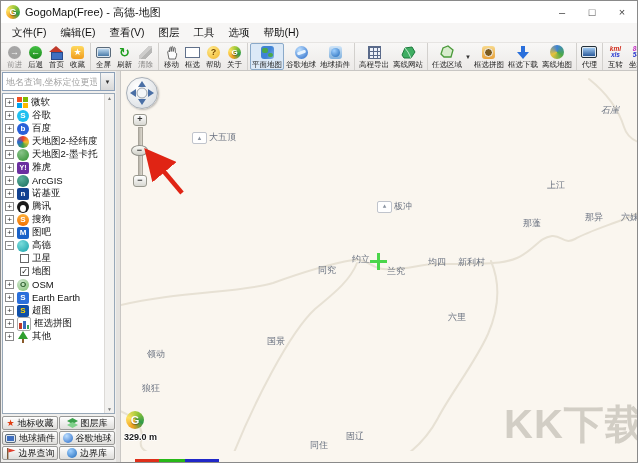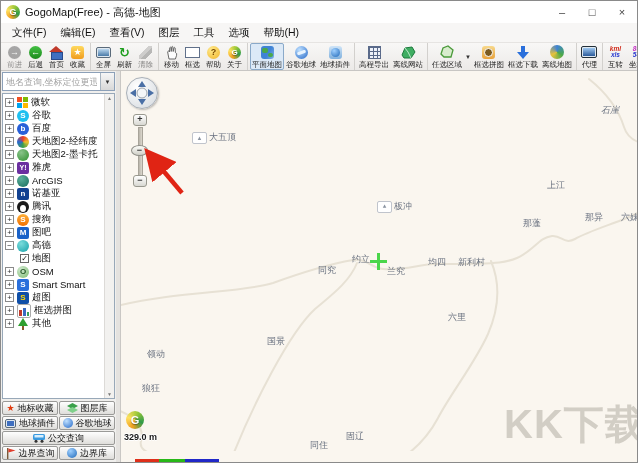--- a/index.html
+++ b/index.html
@@ -420,36 +420,40 @@
             <span class="tlabel2">图吧</span>
           </div>
           <div class="trow">
             <span class="texp">−</span>
             <span style="display:inline-flex">
               <span class="chip" style="border-radius:50%;background:radial-gradient(circle at 35% 30%,#7adcdc,#17a0a8)"></span>
             </span>
             <span class="tlabel2">高德</span>
           </div>
           <div class="trow child">
+            <span class="cbox"></span>
+            <span class="tlabel2">卫星</span>
+          </div>
+          <div class="trow child">
             <span class="cbox">✓</span>
             <span class="tlabel2">地图</span>
           </div>
           <div class="trow">
             <span class="texp">+</span>
             <span style="display:inline-flex">
               <span class="chip" style="border-radius:50%;background:radial-gradient(circle at 35% 30%,#cfe8cf,#7ebc6f);color:#2a5c2a">O</span>
             </span>
             <span class="tlabel2">OSM</span>
           </div>
           <div class="trow">
             <span class="texp">+</span>
             <span style="display:inline-flex">
               <span class="chip" style="background:#2a6fdb">S</span>
             </span>
-            <span class="tlabel2">Smart Smart</span>
+            <span class="tlabel2">Earth Earth</span>
           </div>
           <div class="trow">
             <span class="texp">+</span>
             <span style="display:inline-flex">
               <span class="chip" style="background:#0f4fa8;color:#ffd700">S</span>
             </span>
             <span class="tlabel2">超图</span>
           </div>
           <div class="trow">
             <span class="texp">+</span>
@@ -495,31 +499,20 @@
                 <span class="scr" style="background:#3f6fc0"></span>
               </span>
             </span>
             <span>地球插件</span>
           </div>
           <div class="sbtn">
             <span style="display:inline-flex">
               <span class="cir" style="width:10px;height:10px;background:radial-gradient(circle at 35% 30%,#bfe0ff,#2468c8)"></span>
             </span>
             <span>谷歌地球</span>
-          </div>
-          <div class="sbtn span2">
-            <span style="display:inline-flex">
-              <svg width="12" height="10">
-                <rect x="0" y="1" width="12" height="6" rx="1.5" fill="#3a9ae0"></rect>
-                <rect x="1.5" y="2" width="9" height="2.5" fill="#d8eefc"></rect>
-                <circle cx="3" cy="8.2" r="1.5" fill="#333"></circle>
-                <circle cx="9" cy="8.2" r="1.5" fill="#333"></circle>
-              </svg>
-            </span>
-            <span>公交查询</span>
           </div>
           <div class="sbtn">
             <span style="display:inline-flex">
               <svg width="10" height="11">
                 <rect x="1" y="0" width="1.4" height="11" fill="#7a5a3a"></rect>
                 <polygon points="2.4,0.5 9.5,2.5 2.4,4.5" fill="#e03c2a"></polygon>
               </svg>
             </span>
             <span>边界查询</span>
           </div>

